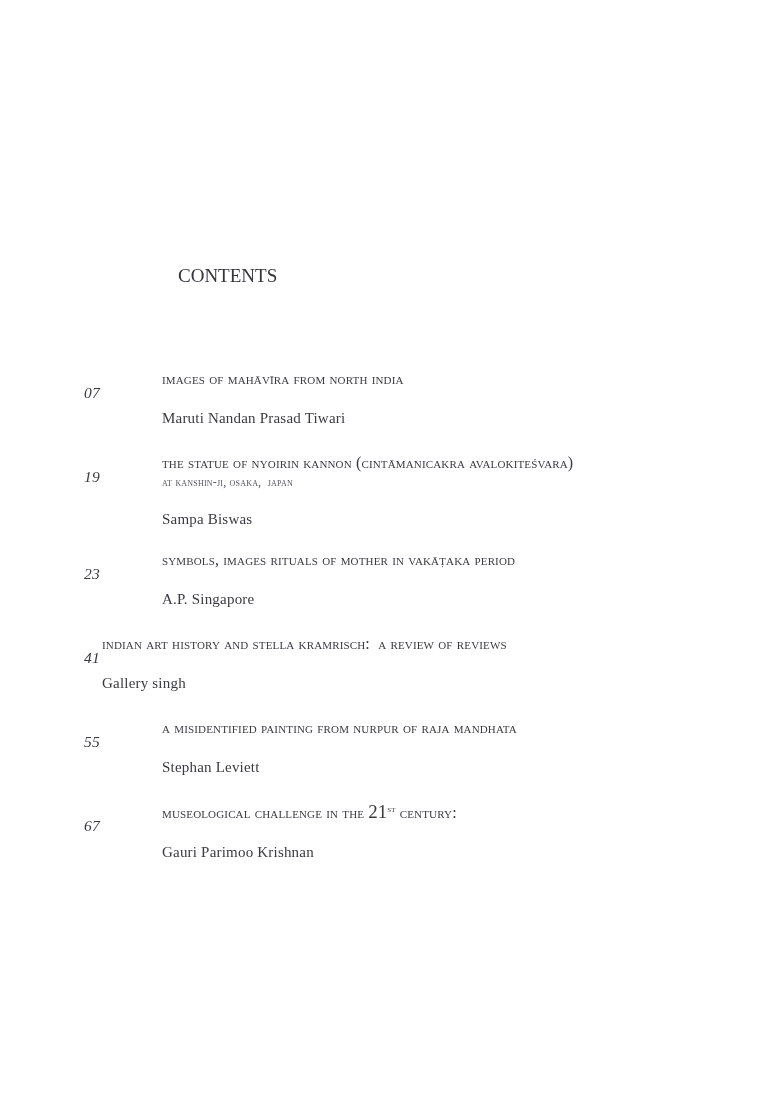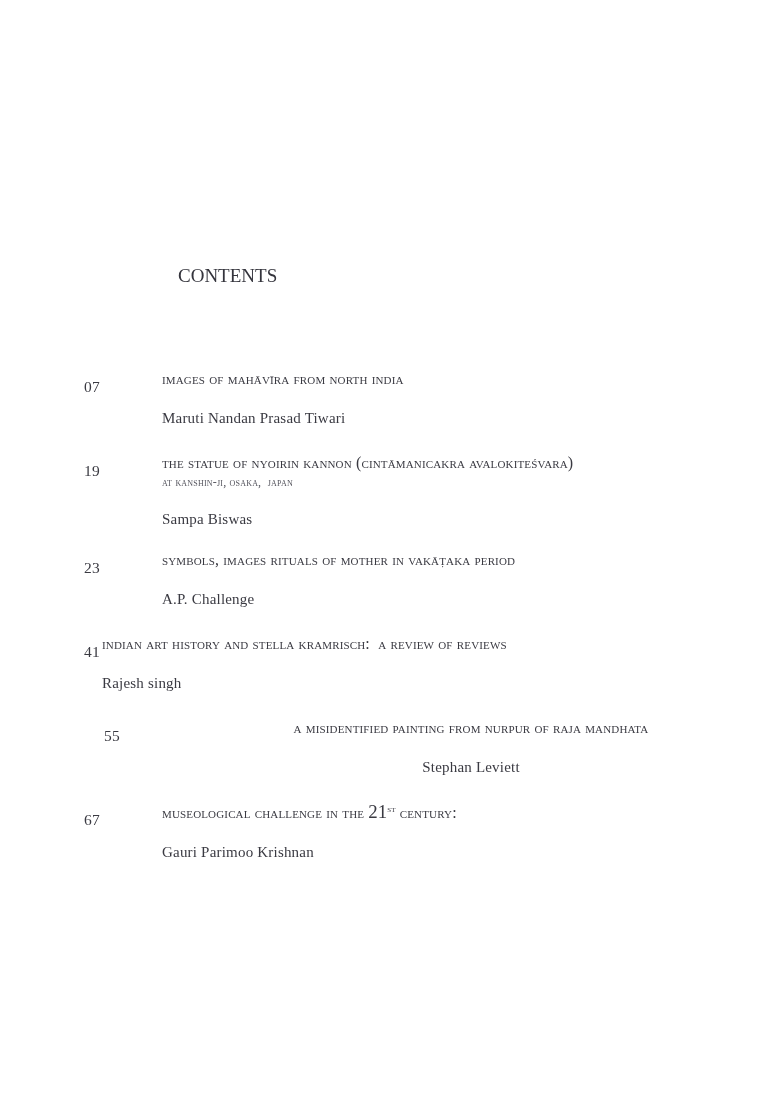--- a/index.html
+++ b/index.html
@@ -47,26 +47,27 @@
   .entry {
     position: relative;
     display: block;
     padding-left: 84px;
     margin-bottom: 16px;
   }
 
   .entry-num {
     position: absolute;
     left: 84px;
-    top: 8px;
+    top: 14px;
     width: 56px;
     font-size: 15.5px;
     color: #3a3a42;
     line-height: 21px;
     letter-spacing: 0.3px;
+    font-style: italic;
   }
 
   .entry-body {
     margin-left: 78px;
     padding-left: 0;
   }
 
   .title-line {
     font-size: 16px;
     line-height: 21px;
@@ -135,33 +136,33 @@
         <div class="title-line smallcaps">The Statue of Nyoirin Kannon (Cintāmanicakra Avalokiteśvara)</div>
         <div class="subtitle-line smallcaps">at Kanshin-ji, Osaka,  Japan</div>
         <div class="author-line">Sampa Biswas</div>
       </div>
     </div>
 
     <div class="entry" style="margin-bottom:24px;">
       <div class="entry-num">23</div>
       <div class="entry-body">
         <div class="title-line smallcaps">Symbols, Images Rituals of Mother in Vakāṭaka Period</div>
-        <div class="author-line">A.P. Challenge</div>
+        <div class="author-line">A.P. Singapore</div>
       </div>
     </div>
 
     <div class="entry" style="margin-bottom:24px;padding-left:24px;">
       <div class="entry-num">41</div>
       <div class="entry-body">
         <div class="title-line smallcaps">Indian art history and Stella Kramrisch:  a Review of Reviews</div>
-        <div class="author-line">Rajesh singh</div>
+        <div class="author-line">Gallery singh</div>
       </div>
     </div>
 
-    <div class="entry" style="margin-bottom:24px;text-align:center;">
+    <div class="entry" style="margin-bottom:24px;">
       <div class="entry-num">55</div>
       <div class="entry-body">
         <div class="title-line smallcaps">A Misidentified Painting from Nurpur of Raja Mandhata</div>
         <div class="author-line">Stephan Leviett</div>
       </div>
     </div>
 
     <div class="entry">
       <div class="entry-num">67</div>
       <div class="entry-body">

